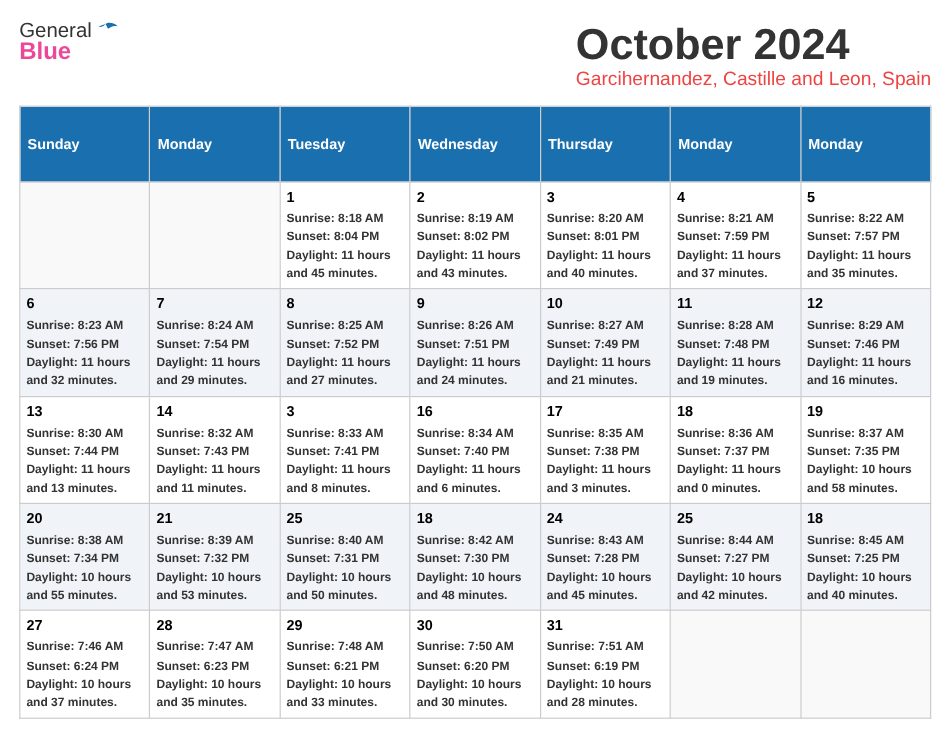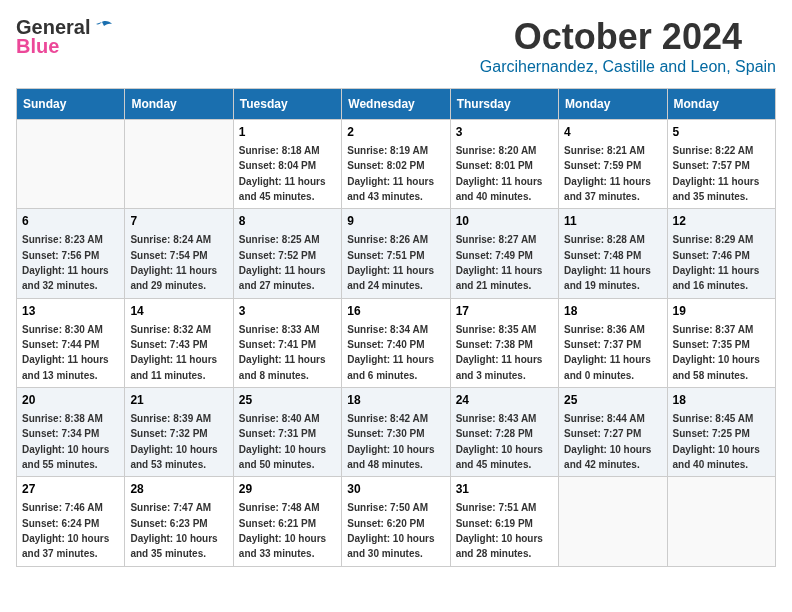--- a/index.html
+++ b/index.html
@@ -15,42 +15,42 @@
       justify-content: space-between;
       align-items: flex-start;
       margin-bottom: 12px;
     }
     .logo {
       display: flex;
       flex-direction: column;
       align-items: flex-start;
     }
     .title-section {
-      text-align: center;
+      text-align: left;
       margin-left: 31px;
     }
     .month-title {
       font-size: 36px;
       font-weight: bold;
       color: #333;
     }
     .location-title {
       font-size: 16px;
-      color: #0369a1;
+      color: #ef4444;
     }
     table {
       width: 100%;
       border-collapse: collapse;
       font-size: 11px;
     }
     thead tr th {
       background: #1a6faf;
       color: #fff;
       text-align: left;
-      padding: 8px 6px;
+      padding: 24px 6px;
       font-size: 12px;
       font-weight: bold;
       border: 1px solid #ccc;
     }
     tbody tr td {
       border: 1px solid #ccc;
       padding: 4px 5px;
       vertical-align: top;
       width: calc(100% / 7);
       min-height: 80px;
@@ -78,21 +78,21 @@
     .empty-cell {
       background: #f9f9f9 !important;
     }
   </style>
 </head>
 <body>
 
 <div class="header-section">
   <div class="logo">
     <div style="display:flex;align-items:center;gap:2px;">
-      <span style="font-size:20px;font-weight:bold;color:#333;">General</span>
+      <span style="font-size:17px;font-weight:normal;color:#333;">General</span>
       <svg width="20" height="16" viewBox="0 0 20 16">
         <path d="M10 2 C12 0, 18 1, 20 4 C16 3, 14 5, 12 6 L10 2Z" fill="#1a6faf"></path>
         <path d="M10 2 C8 4, 6 5, 4 4 L10 2Z" fill="#1a6faf"></path>
       </svg>
     </div>
     <span style="font-size:20px;font-weight:bold;color:#ec4899;margin-top:-4px;">Blue</span>
   </div>
   <div class="title-section">
     <div class="month-title">October 2024</div>
     <div class="location-title">Garcihernandez, Castille and Leon, Spain</div>

